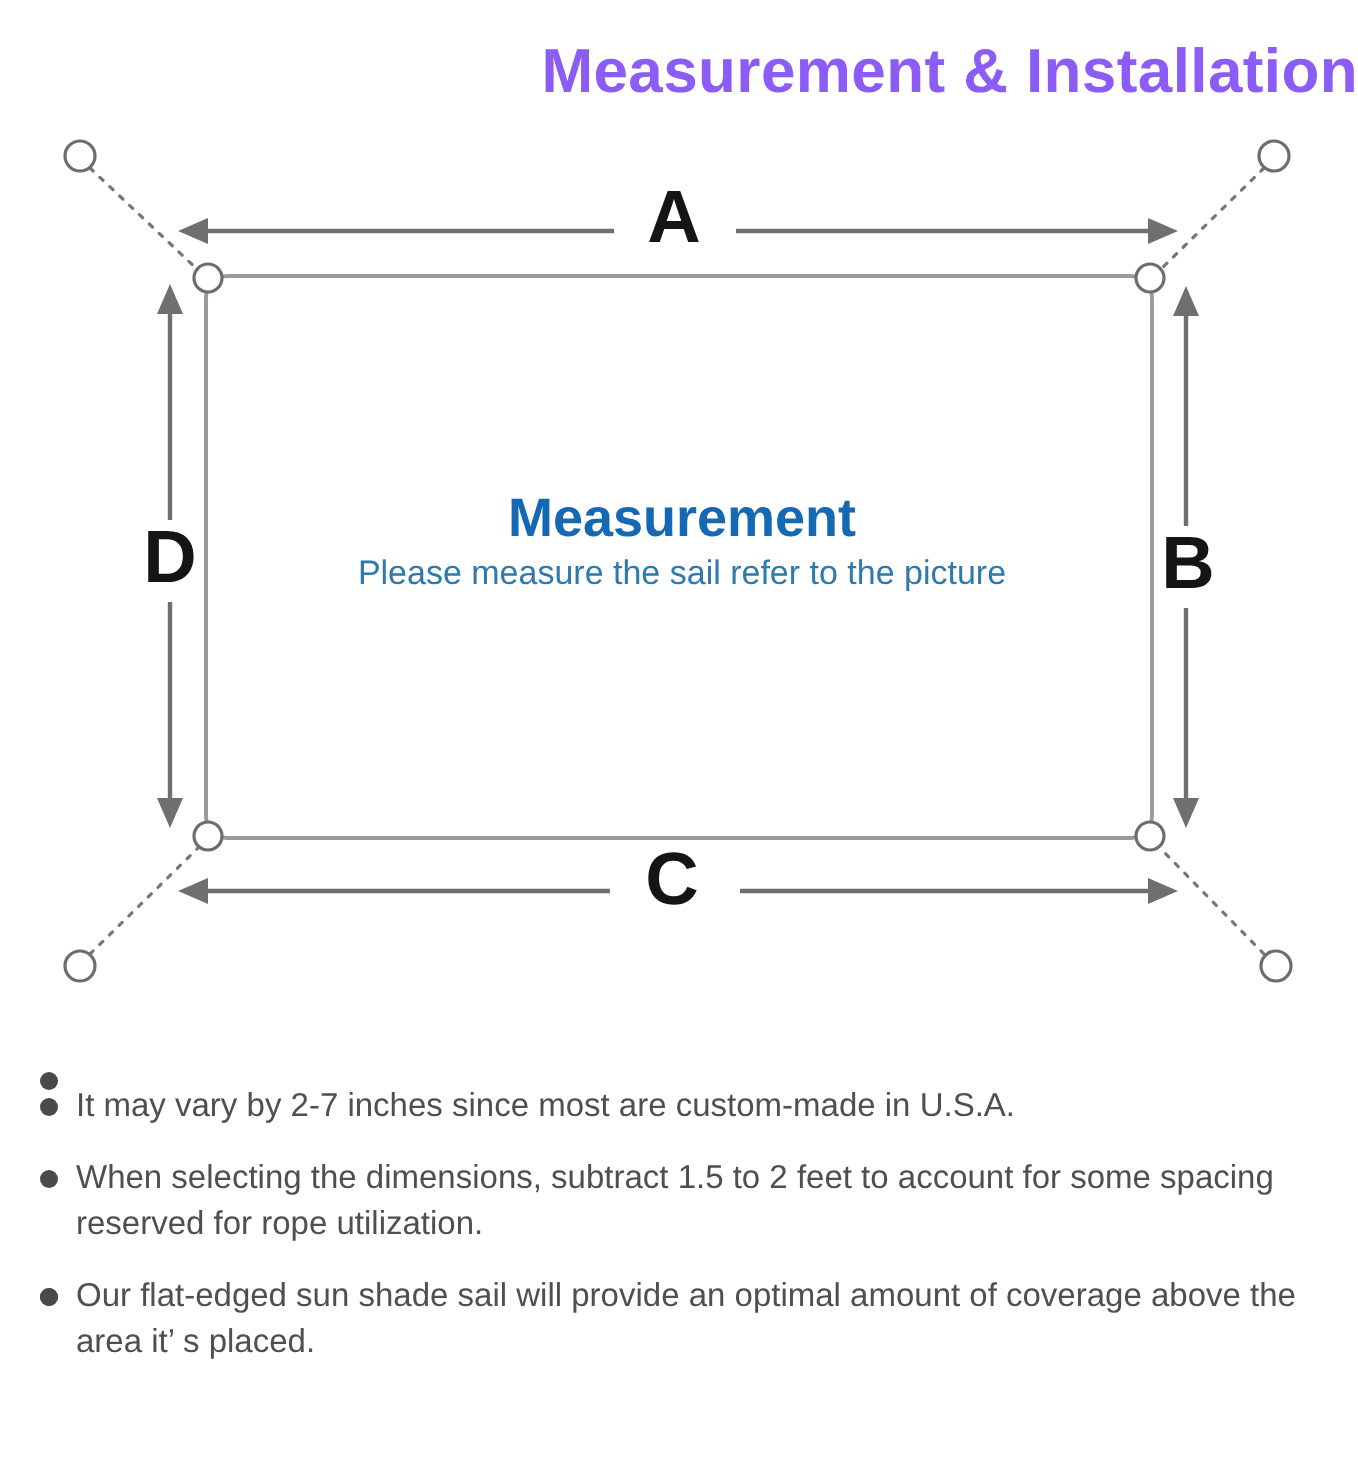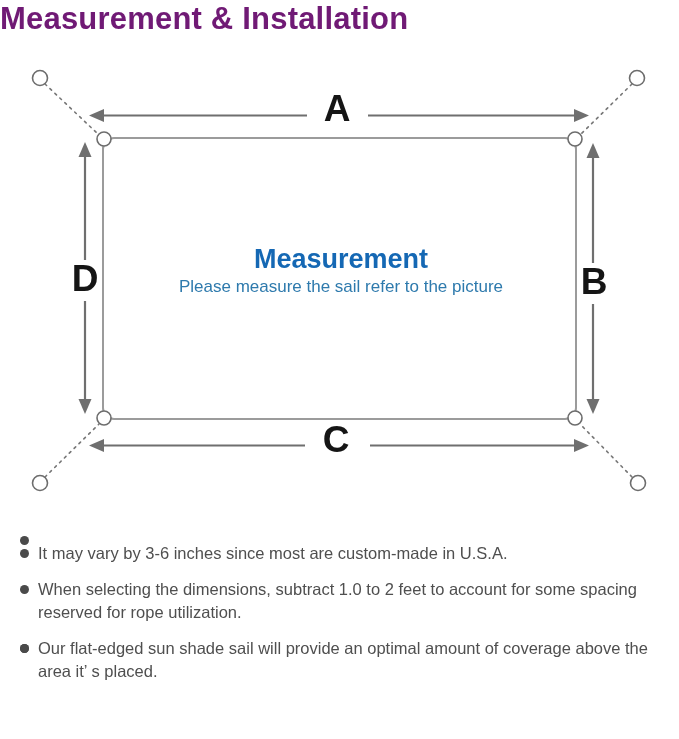--- a/index.html
+++ b/index.html
@@ -11,28 +11,28 @@
     position: relative;
     width: 679px;
     height: 739px;
     background: #ffffff;
     overflow: hidden;
     font-family: "Liberation Sans", sans-serif;
   }
   
   .page-title {
     position: absolute;
-    top: 1px;
+    top: 18px;
     left: 0;
     width: 100%;
-    text-align: left;
+    text-align: right;
     font-size: 31px;
     font-weight: 700;
     letter-spacing: 0.2px;
-    color: #701a75;
+    color: #8b5cf6;
   }
   
   .diagram-svg {
     position: absolute;
     top: 60px;
     left: 0;
   }
   .sail-outline {
     fill: #ffffff;
     stroke: #9b9b9b;
@@ -165,25 +165,25 @@
     <text class="center-title" x="341" y="268">Measurement</text>
     <text class="center-subtitle" x="341" y="292">Please measure the sail refer to the picture</text>
   </svg>
 
   <ul class="notes-list">
     <li class="note-item">
       <span class="bullet-dot"></span>
     </li>
     <li class="note-item">
       <span class="bullet-dot"></span>
-      <span>It may vary by 3-6 inches since most are custom-made in U.S.A.</span>
+      <span>It may vary by 2-7 inches since most are custom-made in U.S.A.</span>
     </li>
     <li class="note-item">
       <span class="bullet-dot"></span>
-      <span>When selecting the dimensions, subtract 1.0 to 2 feet to account for some spacing reserved for rope utilization.</span>
+      <span>When selecting the dimensions, subtract 1.5 to 2 feet to account for some spacing reserved for rope utilization.</span>
     </li>
     <li class="note-item">
       <span class="bullet-dot"></span>
     </li>
     <li class="note-item">
       <span class="bullet-dot"></span>
       <span>Our flat-edged sun shade sail will provide an optimal amount of coverage above the area it’ s placed.</span>
     </li>
   </ul>
 

